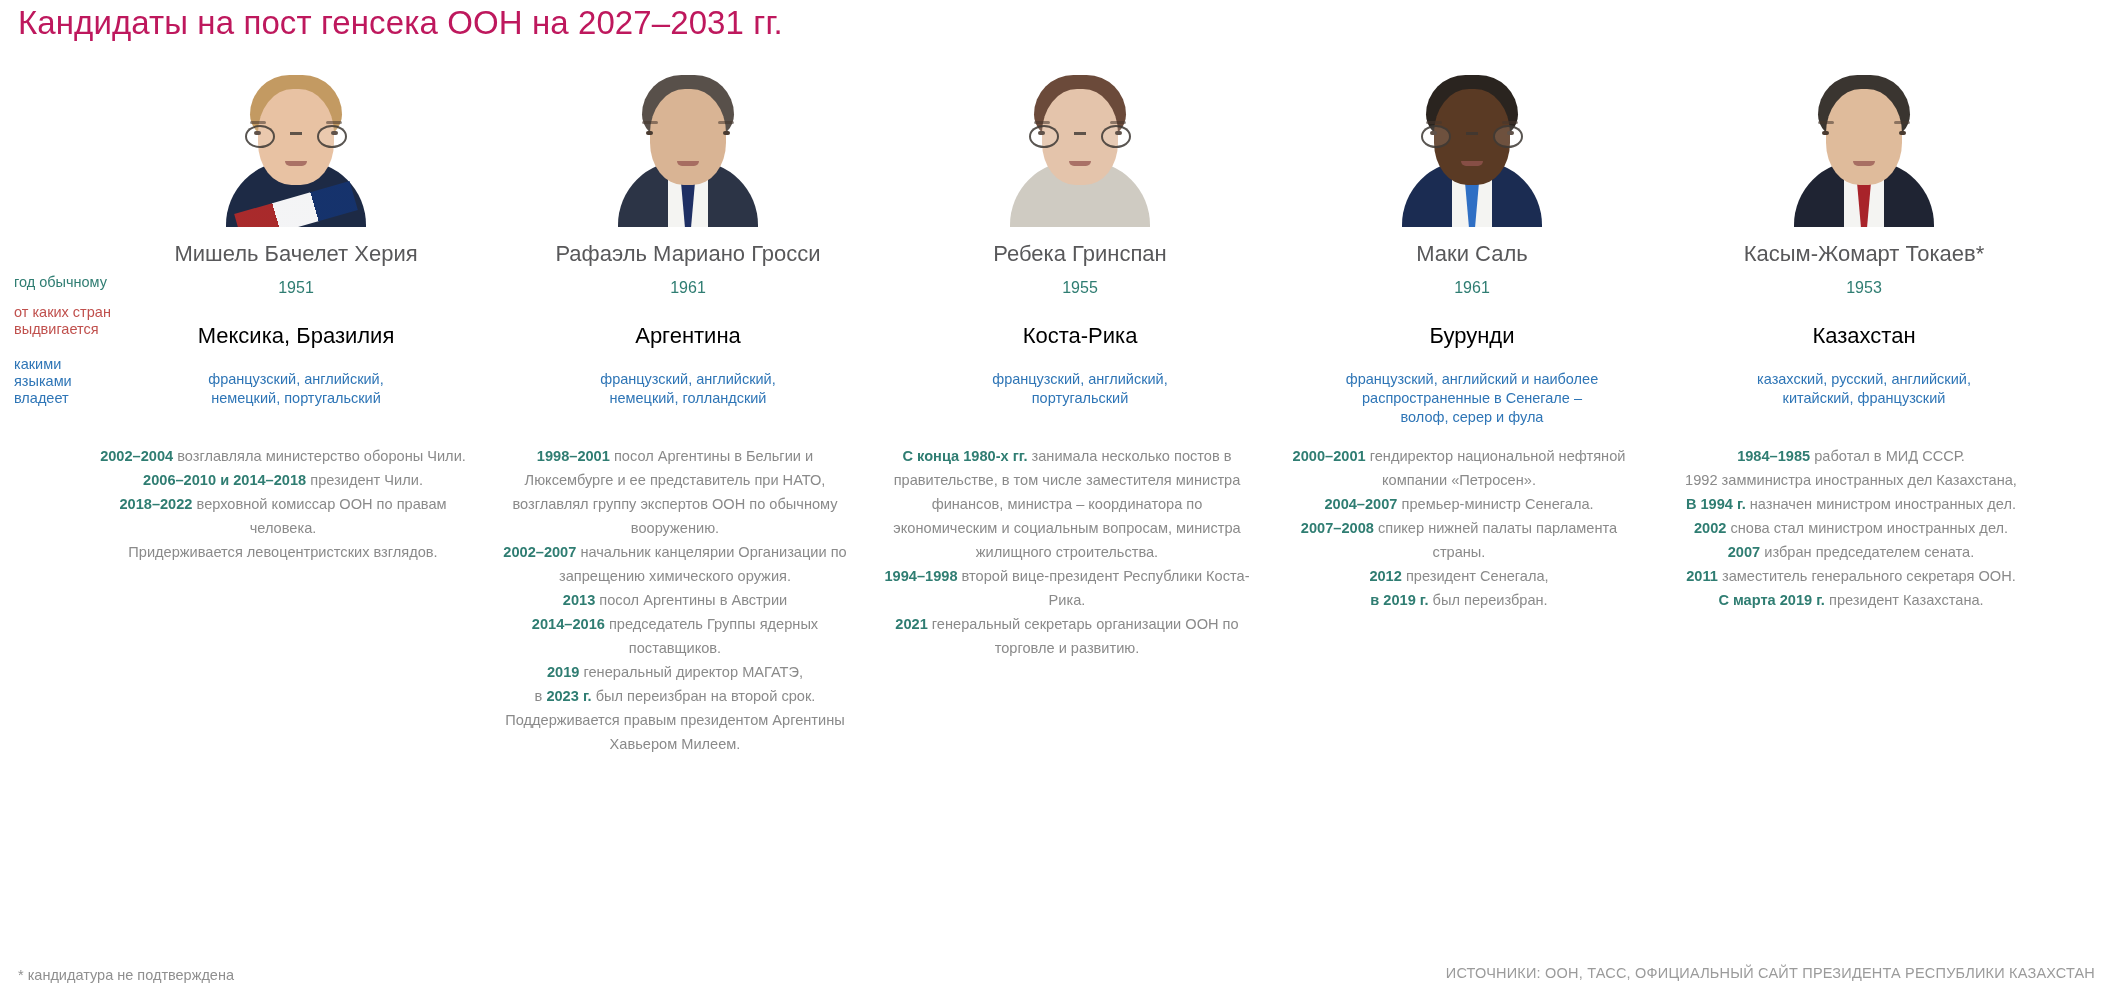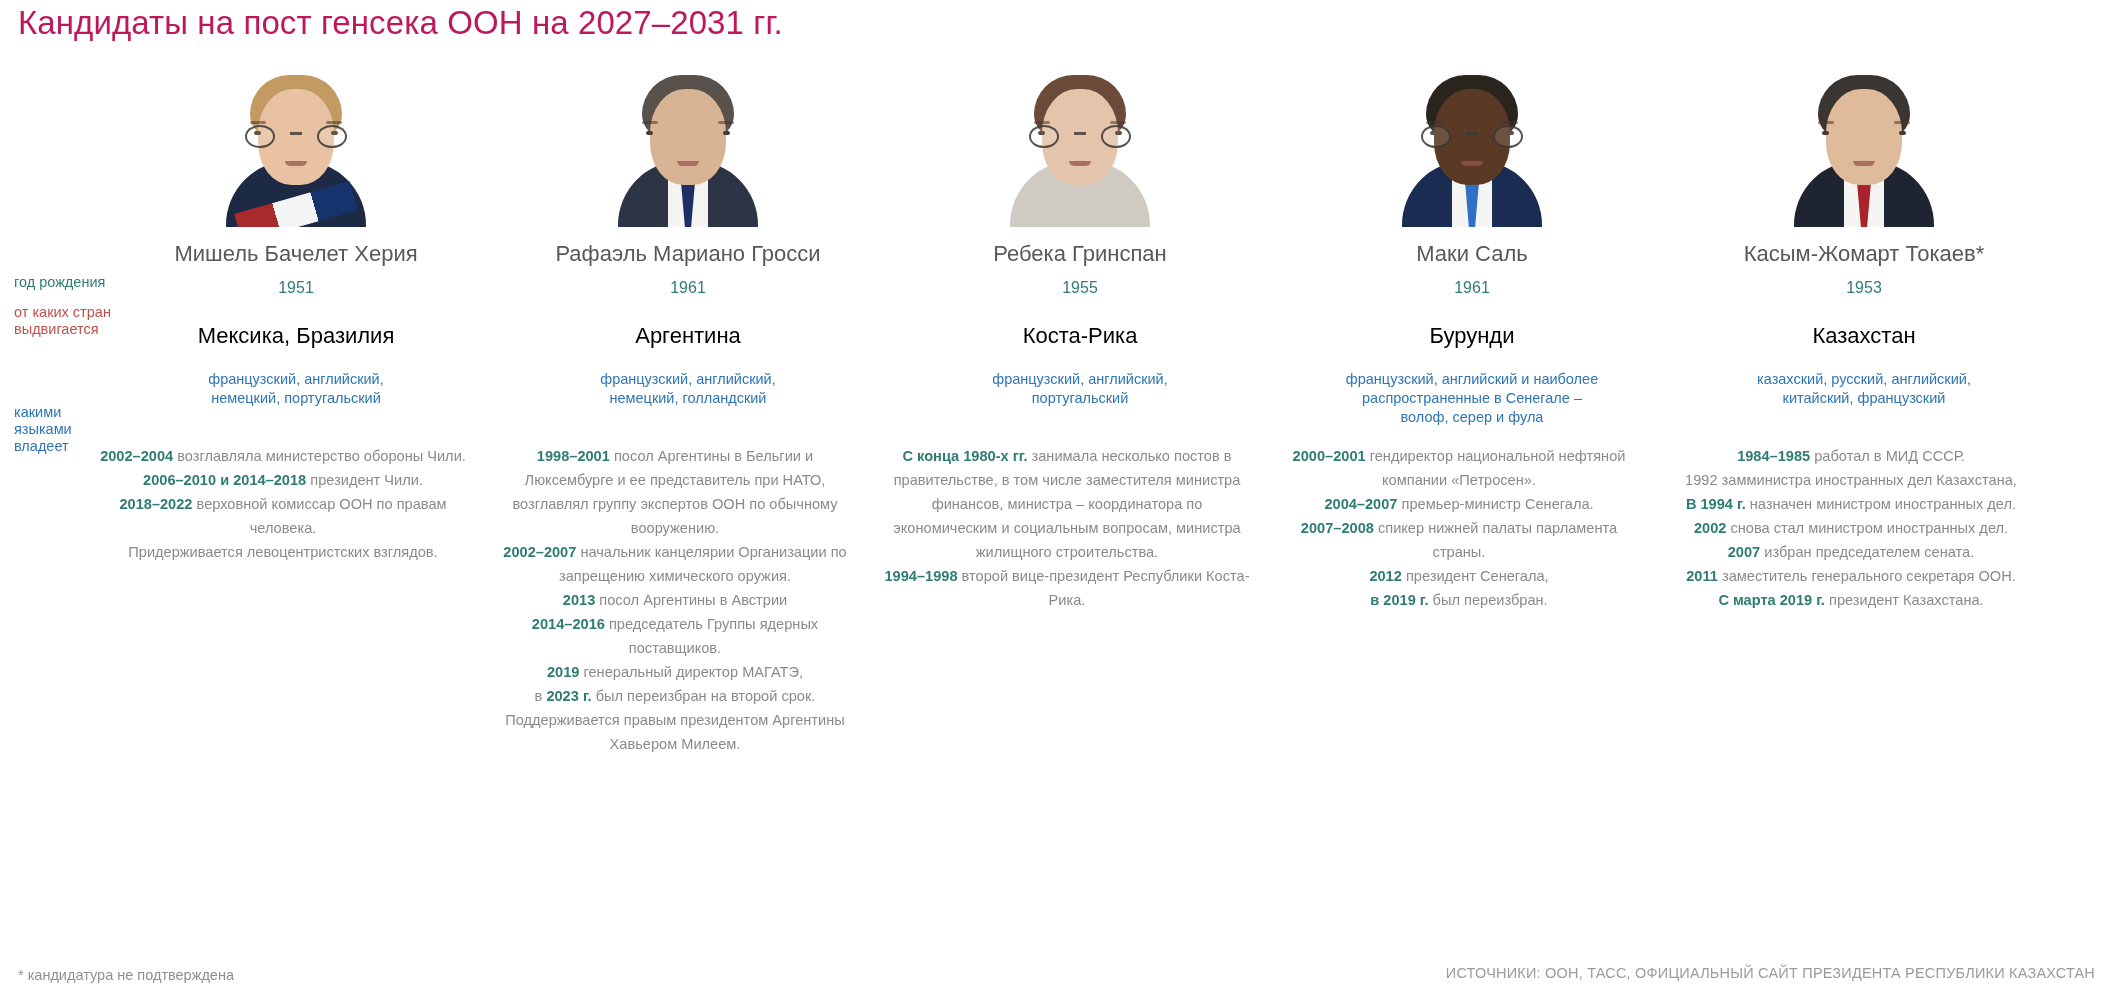--- a/index.html
+++ b/index.html
@@ -39,21 +39,21 @@
   }
   .row-label {
     position: absolute;
     left: 0;
     font-size: 14.5px;
     line-height: 17px;
     font-weight: 400;
   }
   .row-label.birth  { top: 12px;  color: #2f7d72; }
   .row-label.country{ top: 42px;  color: #c0504d; }
-  .row-label.langs  { top: 94px;  color: #2e75b6; margin-top: 48px; }
+  .row-label.langs  { top: 94px;  color: #2e75b6; }
 
   
   .grid {
     position: absolute;
     left: 100px;
     top: 52px;
     width: 2000px;
     display: flex;
     flex-direction: row;
   }
@@ -221,21 +221,21 @@
     white-space: nowrap;
     margin-top: 38px;
   }
 </style>
 </head>
 <body>
 
 <div class="page-title">Кандидаты на пост генсека ООН на 2027–2031 гг.</div>
 
 <div class="row-labels">
-  <div class="row-label birth">год рождения</div>
+  <div class="row-label birth">год обычному</div>
   <div class="row-label country">от каких стран<br>выдвигается</div>
   <div class="row-label langs">какими<br>языками<br>владеет</div>
 </div>
 
 <div class="grid" id="candidate-grid">
     <div class="candidate">
       <div class="photo-wrap">
         <div class="photo">
           <div class="photo-inner">
             <div class="torso" style="background:#1d2a45;"></div>
@@ -316,20 +316,21 @@
           </div>
         </div>
       </div>
       <div class="cand-name">Ребека Гринспан</div>
       <div class="cand-birth">1955</div>
       <div class="cand-country">Коста-Рика</div>
       <div class="cand-langs">французский, английский,<br>португальский</div>
       <div class="cand-bio">
         <div><b>С конца 1980-х гг.</b><span class="plain"> занимала несколько постов в правительстве, в том числе заместителя министра финансов, министра – координатора по экономическим и социальным вопросам, министра жилищного строительства.</span></div>
         <div><b>1994–1998</b><span class="plain"> второй вице-президент Республики Коста-Рика.</span></div>
+        <div><b>2021</b><span class="plain"> генеральный секретарь организации ООН по торговле и развитию.</span></div>
       </div>
     </div>
     <div class="candidate">
       <div class="photo-wrap">
         <div class="photo">
           <div class="photo-inner">
             <div class="torso" style="background:#1b2c52;"></div>
             <div class="shirt"></div>
             <div class="tie" style="background:#2f6fc4;"></div>
             <div class="neck" style="background:#55361f;"></div>

